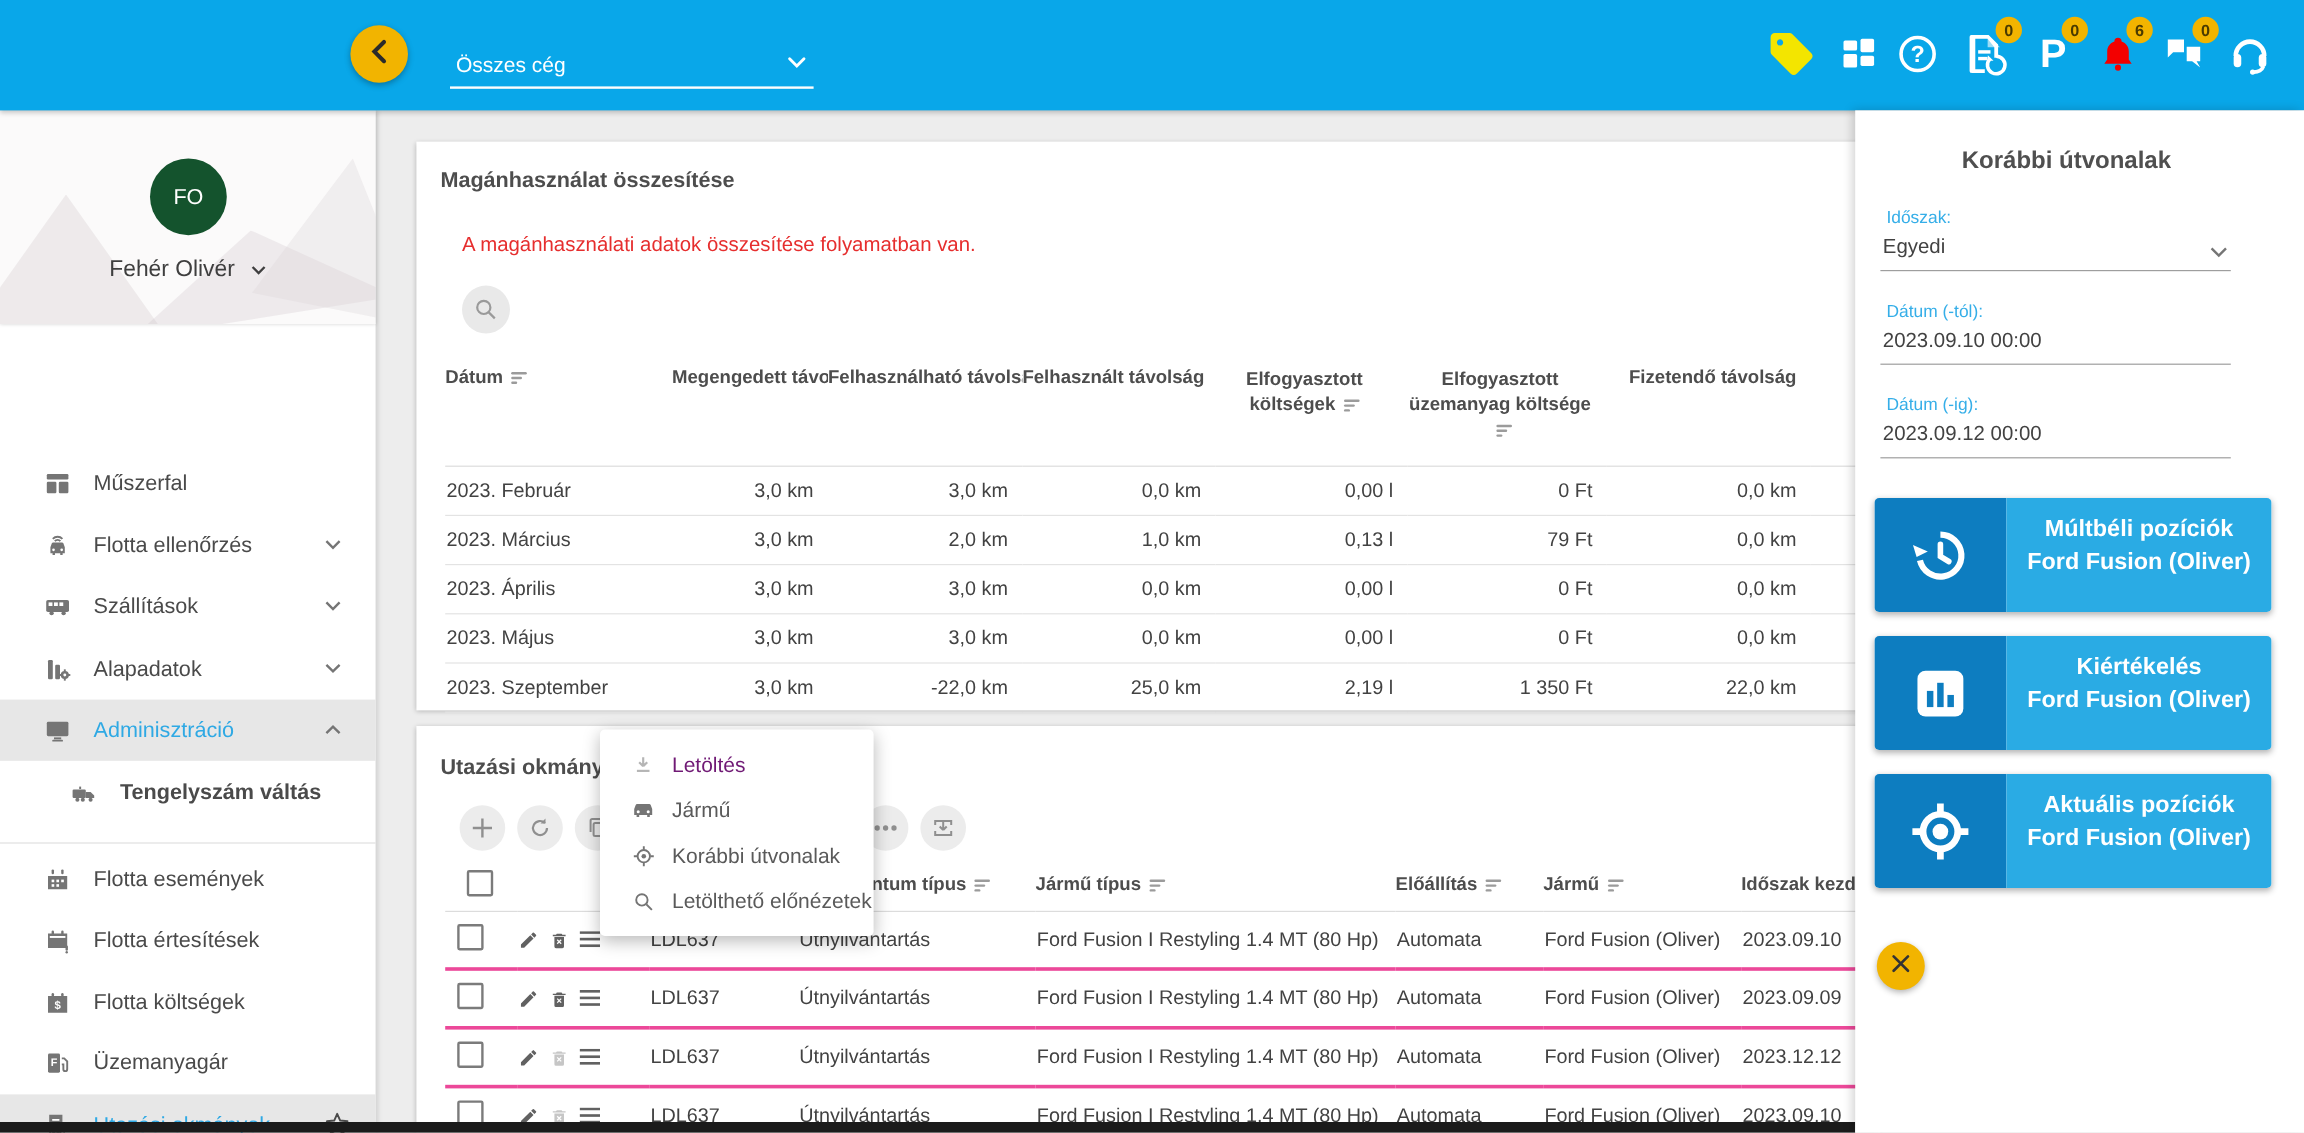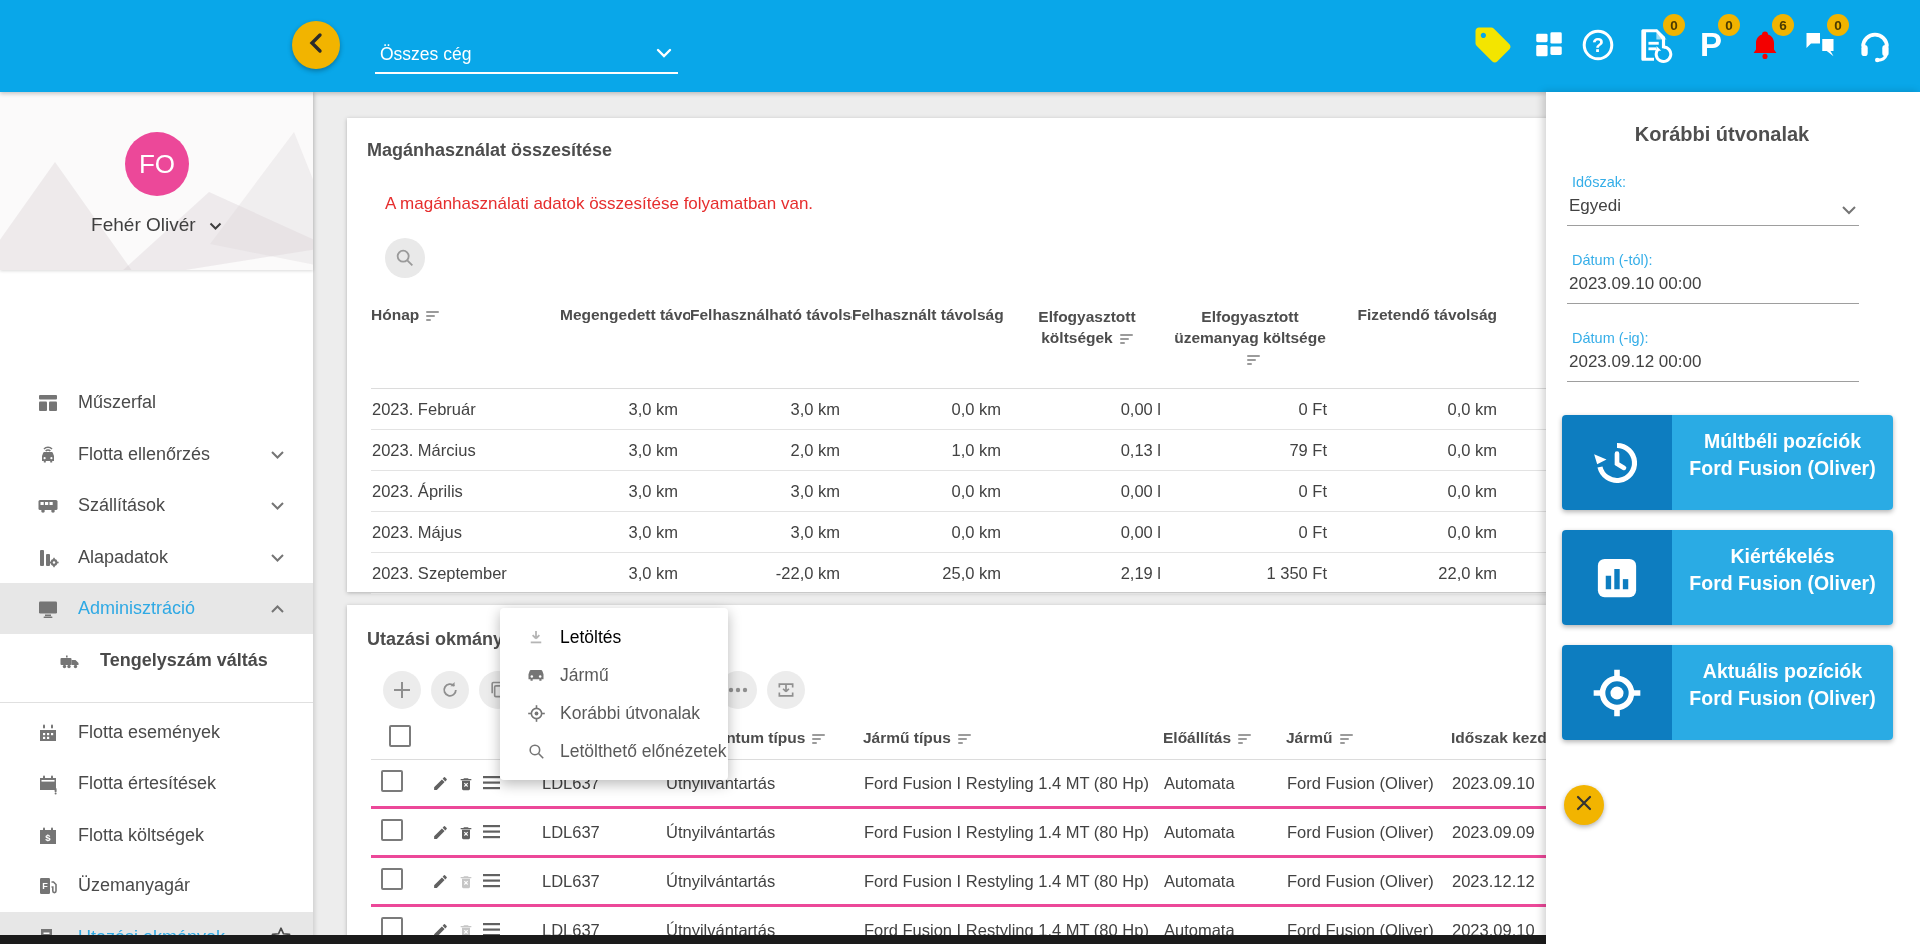--- a/index.html
+++ b/index.html
@@ -14,22 +14,22 @@
   .company .val{position:absolute;left:5px;bottom:7px;color:#fff;font-size:17.5px;}
   .company .chev{position:absolute;right:6px;bottom:10px;}
   .tico{top:25px;width:40px;height:40px;display:flex;align-items:center;justify-content:center;cursor:pointer;}
   .badge{position:absolute;width:22px;height:22px;border-radius:50%;background:#f2b400;color:#4a3a00;
          font-size:13.5px;font-weight:bold;display:flex;align-items:center;justify-content:center;top:14px;z-index:41;}
   .pletter{color:#fff;font-size:33px;font-weight:bold;line-height:40px;}
   
   .sidebar{left:0;top:92px;width:313px;height:852px;background:#fff;z-index:10;box-shadow:2px 0 4px rgba(0,0,0,.12);}
   .profile{position:absolute;left:0;top:0;width:313px;height:178px;background:#fbfafa;overflow:hidden;box-shadow:0 1px 3px rgba(0,0,0,.15);}
   .tri{position:absolute;}
-  .avatar{position:absolute;left:125px;top:40px;width:64px;height:64px;border-radius:50%;background:#ec4899;
-          color:#fff;font-size:26px;display:flex;align-items:center;justify-content:center;}
+  .avatar{position:absolute;left:125px;top:40px;width:64px;height:64px;border-radius:50%;background:#14532d;
+          color:#fff;font-size:18px;display:flex;align-items:center;justify-content:center;}
   .uname{position:absolute;left:0;top:122px;width:313px;text-align:center;font-size:19px;color:#3f3f3f;cursor:pointer;}
   .menu-item{position:absolute;left:0;width:313px;height:51px;display:flex;align-items:center;cursor:pointer;}
   .menu-item .ic{position:absolute;left:36px;width:24px;height:24px;}
   .menu-item .lbl{position:absolute;left:78px;font-size:18px;color:#4a4a4a;white-space:nowrap;}
   .menu-item .chev{position:absolute;right:28px;}
   .menu-item.active{background:#e7e7e7;}
   .menu-item.active .lbl{color:#2fa9e4;}
   .menu-item.sub .ic{left:58px;}
   .menu-item.sub .lbl{left:100px;}
   .sdivider{position:absolute;left:0;width:313px;height:1px;background:#e0e0e0;}
@@ -63,21 +63,21 @@
   .t2 th{height:42px;vertical-align:middle;padding-top:0;}
   .t2 tbody td{height:44px;}
   .cbx{width:18px;height:18px;border:2px solid #7b7b7b;border-radius:2px;background:#fff;display:inline-block;cursor:pointer;}
   .acticons{display:flex;gap:9px;align-items:center;}
   
   .cmenu{left:500px;top:608px;width:228px;background:#fff;border-radius:4px;z-index:50;
          box-shadow:0 4px 14px rgba(0,0,0,.28);padding:10px 0;}
   .cmi{height:38px;display:flex;align-items:center;cursor:pointer;}
   .cmi .mic{width:24px;margin-left:24px;display:flex;justify-content:center;}
   .cmi .mlbl{margin-left:12px;font-size:17.5px;color:#5a5a5a;white-space:nowrap;}
-  .cmi.disabled .mlbl{color:#000000;}
+  .cmi.disabled .mlbl{color:#701a75;}
   
   .drawer{left:1546px;top:92px;width:374px;height:852px;background:#fff;z-index:60;box-shadow:-3px 0 8px rgba(0,0,0,.18);}
   .dtitle{position:absolute;left:0;top:31px;width:352px;text-align:center;font-size:20px;font-weight:bold;color:#4f4f4f;}
   .dfield{position:absolute;left:21px;width:292px;}
   .dlabel{font-size:14.5px;color:#35aee8;padding-left:5px;}
   .dvalue{font-size:17px;color:#424242;padding:6px 0 9px 2px;border-bottom:1px solid #9e9e9e;position:relative;cursor:pointer;}
   .dvalue .chev{position:absolute;right:2px;top:10px;}
   .dbtn{position:absolute;left:16px;width:331px;height:95px;border-radius:4px;overflow:hidden;cursor:pointer;
         box-shadow:0 2px 5px rgba(0,0,0,.3);display:flex;}
   .dbtn .iconblock{width:110px;height:95px;background:#0d7dc0;display:flex;align-items:center;justify-content:center;flex:none;}
@@ -366,21 +366,21 @@
         <col style="width:130px">
         <col style="width:162px">
         <col style="width:161px">
         <col style="width:160px">
         <col style="width:166px">
         <col style="width:170px">
         <col style="width:58px">
       </colgroup>
     <thead>
       <tr>
-        <th class="hleft"><span>Hónap</span><span class="sorticon"><i class="b1"></i><i class="b2"></i><i class="b3"></i></span></th>
+        <th class="hleft"><span>Dátum</span><span class="sorticon"><i class="b1"></i><i class="b2"></i><i class="b3"></i></span></th>
         <th class="hright"><span>Megengedett távolság</span></th>
         <th class="hright"><span>Felhasználható távolság</span></th>
         <th class="hright"><span>Felhasznált távolság</span></th>
         <th class="hcenter"><span>Elfogyasztott költségek</span><span class="sorticon"><i class="b1"></i><i class="b2"></i><i class="b3"></i></span></th>
         <th class="hcenter"><span>Elfogyasztott üzemanyag költsége</span><span class="sorticon"><i class="b1"></i><i class="b2"></i><i class="b3"></i></span></th>
         <th class="hright"><span>Fizetendő távolság</span></th>
         <th></th>
       </tr>
     </thead>
     <tbody>

